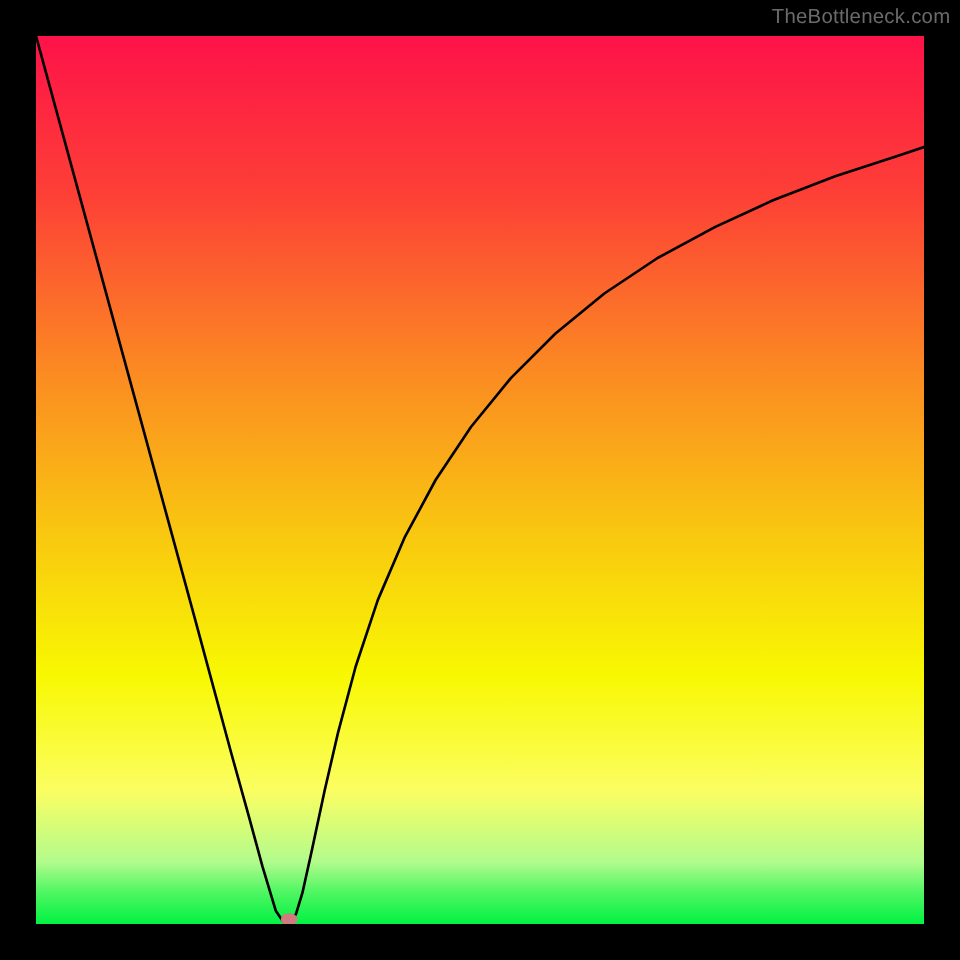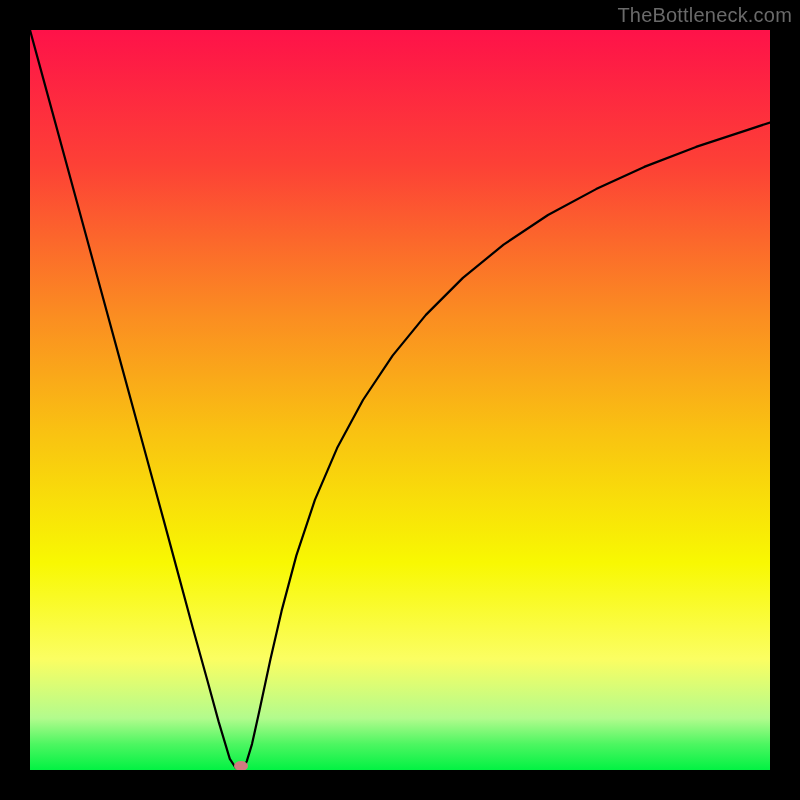--- a/index.html
+++ b/index.html
@@ -31,21 +31,21 @@
   }
   .curve-svg {
     position: absolute;
     inset: 0;
   }
   .watermark {
     position: absolute;
     top: 4px;
     right: 8px;
     color: #6a6a6a;
-    font-size: 20px;
+    font-size: 17px;
     letter-spacing: 0.2px;
     font-weight: 400;
   }
   .dot {
     position: absolute;
     width: 14px;
     height: 10px;
     background: #cf7b80;
     border-radius: 50%;
     transform: translate(-50%, -50%);

